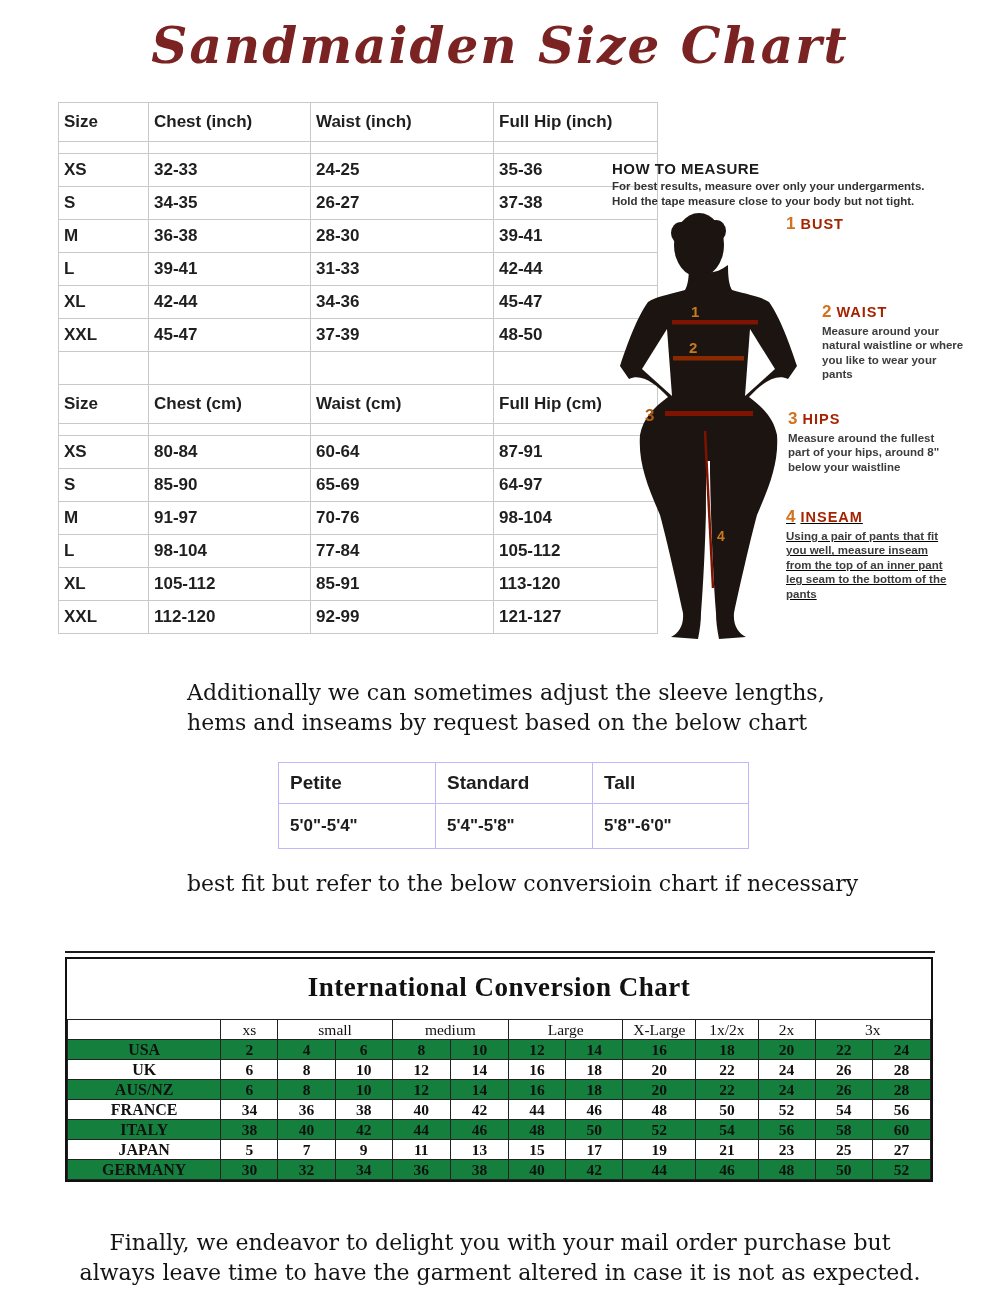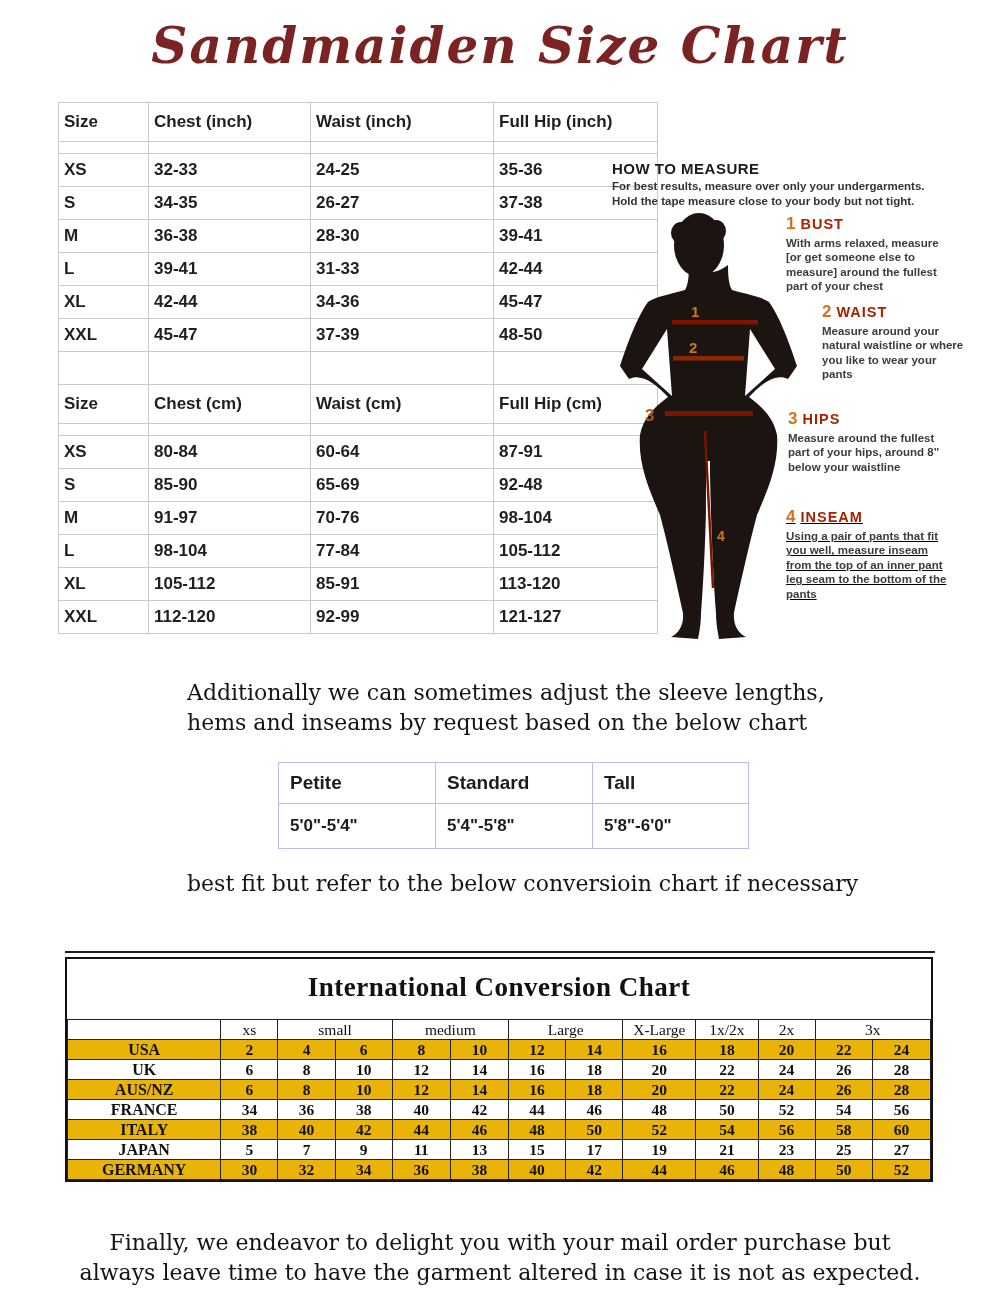--- a/index.html
+++ b/index.html
@@ -54,21 +54,21 @@
   .conv-box{position:absolute;left:65px;top:957px;width:868px;border:2px solid #111;box-sizing:border-box;
     font-family:"Liberation Serif",serif;}
   .conv-title{height:60px;line-height:56px;text-align:center;font-size:27px;font-weight:bold;
     color:#111;letter-spacing:.5px;}
   .conv-table{width:100%;border-collapse:collapse;table-layout:fixed;}
   .conv-table td,.conv-table th{border:1px solid #222;height:19px;text-align:center;
     vertical-align:middle;padding:0;color:#111;}
   .conv-table th{font-size:15.5px;font-weight:normal;}
   .conv-table td{font-size:15.5px;font-weight:bold;}
   .conv-table td.country{font-size:16px;}
-  .conv-table tr.beige{background:#eab308;}
+  .conv-table tr.beige{background:#15803d;}
 </style>
 </head>
 <body>
 
 <div class="page">
 
   <div class="main-title">Sandmaiden Size Chart</div>
 
   <table class="sizes-table">
     <colgroup>
@@ -147,21 +147,21 @@
         <tr class="data">
           <td>XS</td>
           <td>80-84</td>
           <td>60-64</td>
           <td>87-91</td>
         </tr>
         <tr class="data">
           <td>S</td>
           <td>85-90</td>
           <td>65-69</td>
-          <td>92-48</td>
+          <td>64-97</td>
         </tr>
         <tr class="data">
           <td>M</td>
           <td>91-97</td>
           <td>70-76</td>
           <td>98-104</td>
         </tr>
         <tr class="data">
           <td>L</td>
           <td>98-104</td>
@@ -237,21 +237,20 @@
 
       <text x="76" y="112" font-family="Liberation Sans, sans-serif" font-size="15" font-weight="bold" fill="#c8791f">1</text>
       <text x="74" y="148" font-family="Liberation Sans, sans-serif" font-size="15" font-weight="bold" fill="#c8791f">2</text>
       <text x="30" y="216" font-family="Liberation Sans, sans-serif" font-size="17" font-weight="bold" fill="#b05a10">3</text>
       <text x="102" y="336" font-family="Liberation Sans, sans-serif" font-size="14" font-weight="bold" fill="#c8791f">4</text>
     </svg>
   </div>
 
   <div class="step step1">
     <div class="head"><span class="num">1</span><span class="nm">BUST</span></div>
-    <div class="txt">With arms relaxed, measure [or get someone else to measure] around the fullest part of your chest</div>
   </div>
   <div class="step step2">
     <div class="head"><span class="num">2</span><span class="nm">WAIST</span></div>
     <div class="txt">Measure around your natural waistline or where you like to wear your pants</div>
   </div>
   <div class="step step3">
     <div class="head"><span class="num">3</span><span class="nm">HIPS</span></div>
     <div class="txt">Measure around the fullest part of your hips, around 8" below your waistline</div>
   </div>
   <div class="step step4">

